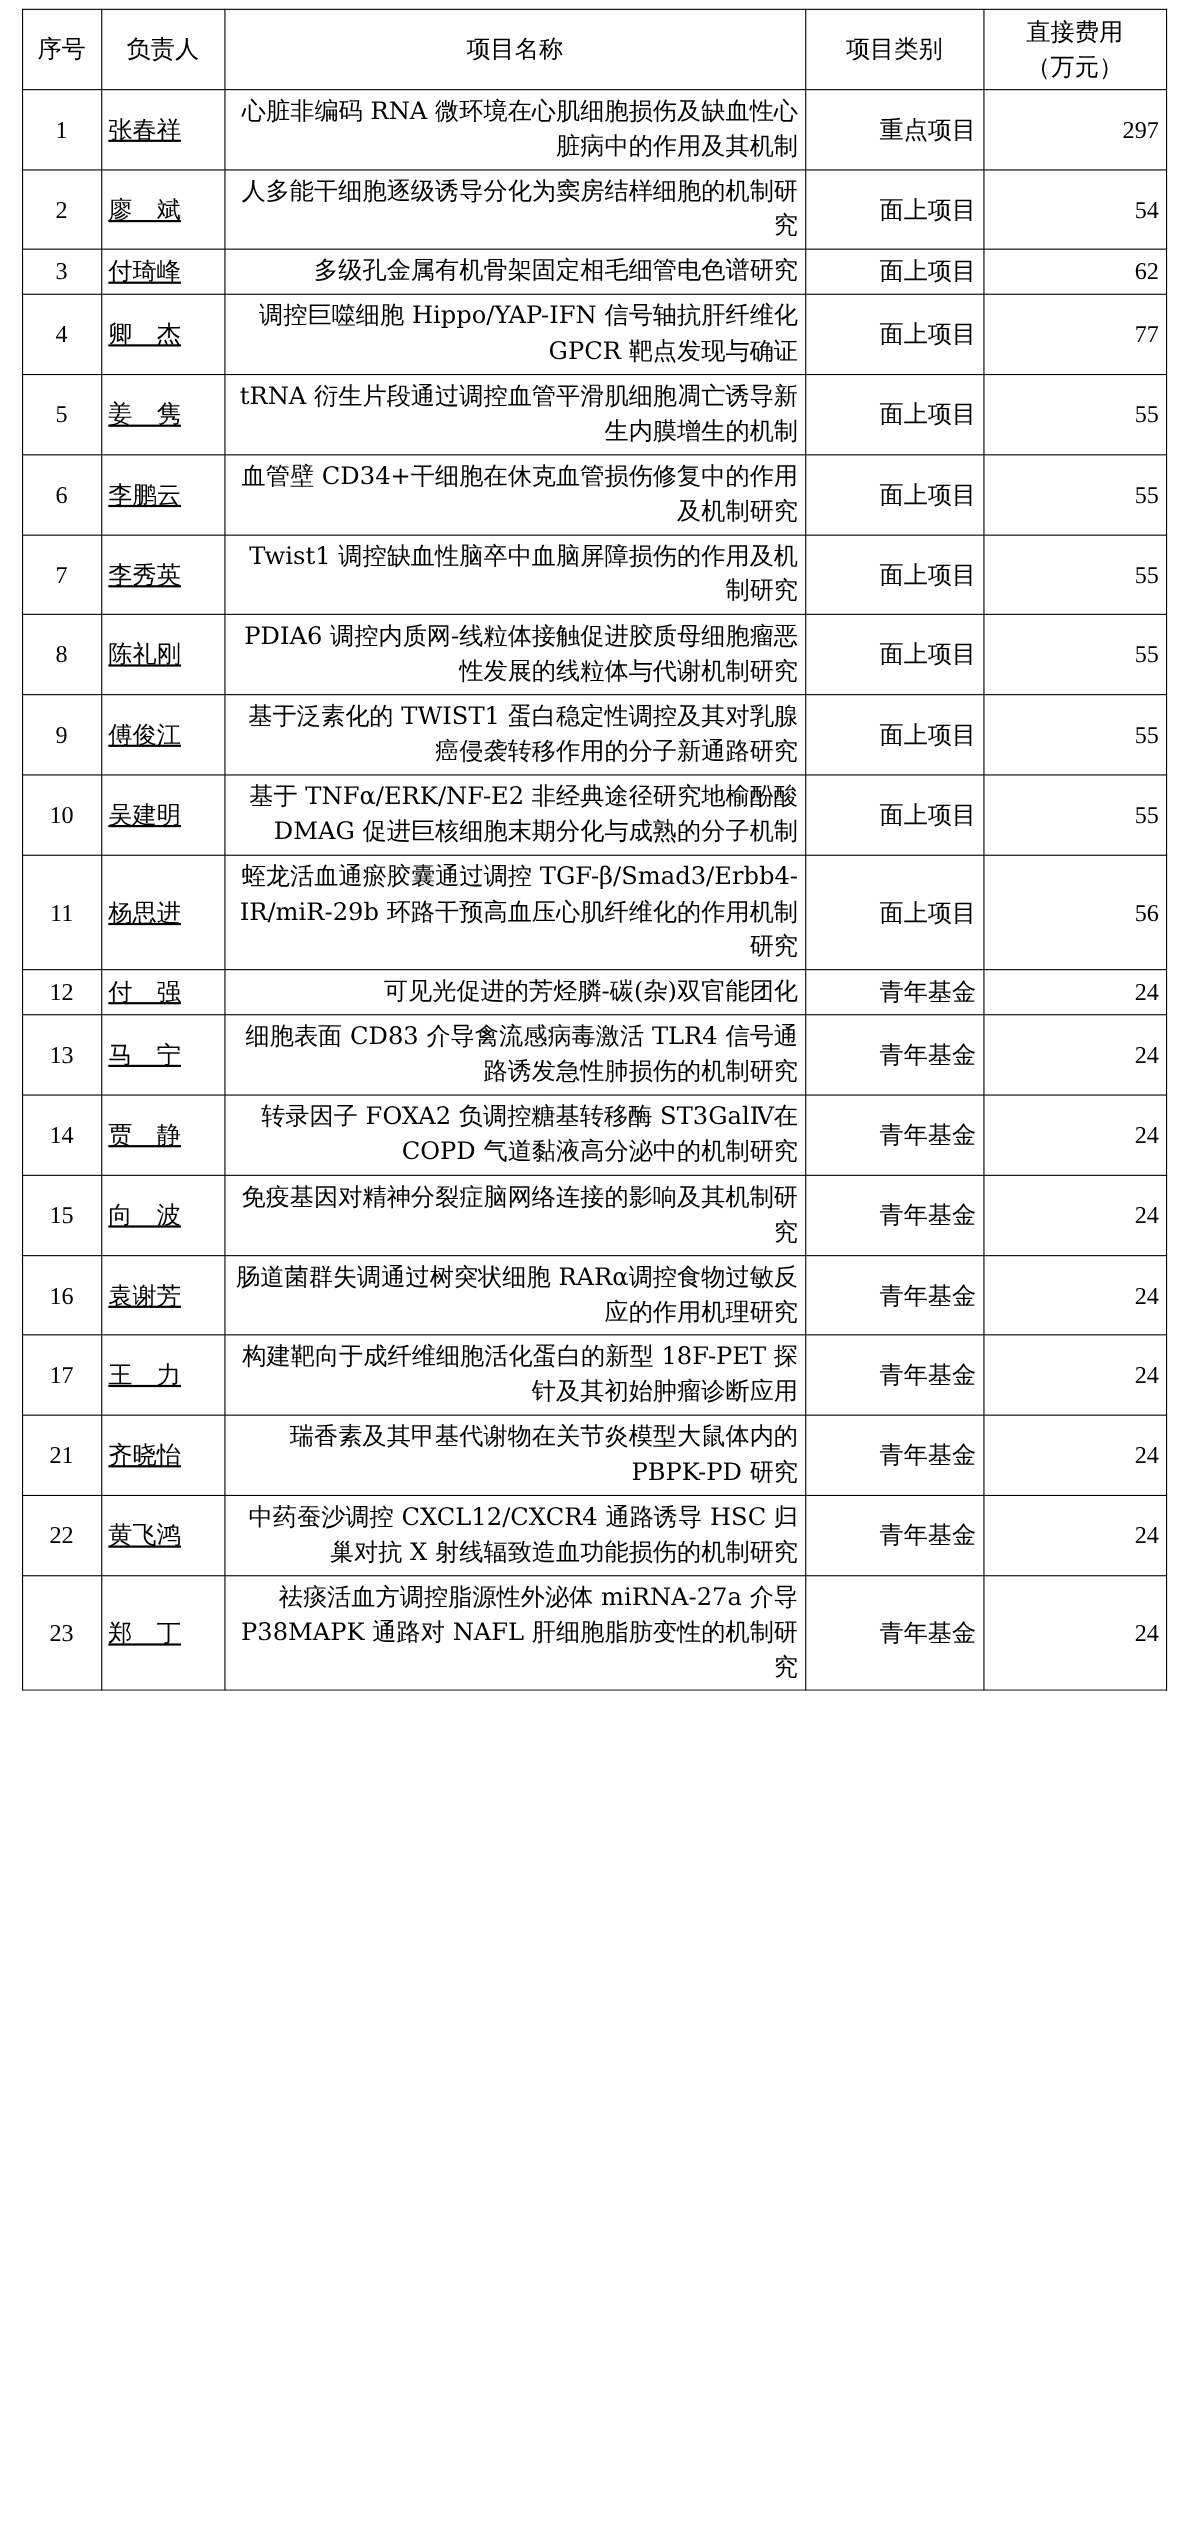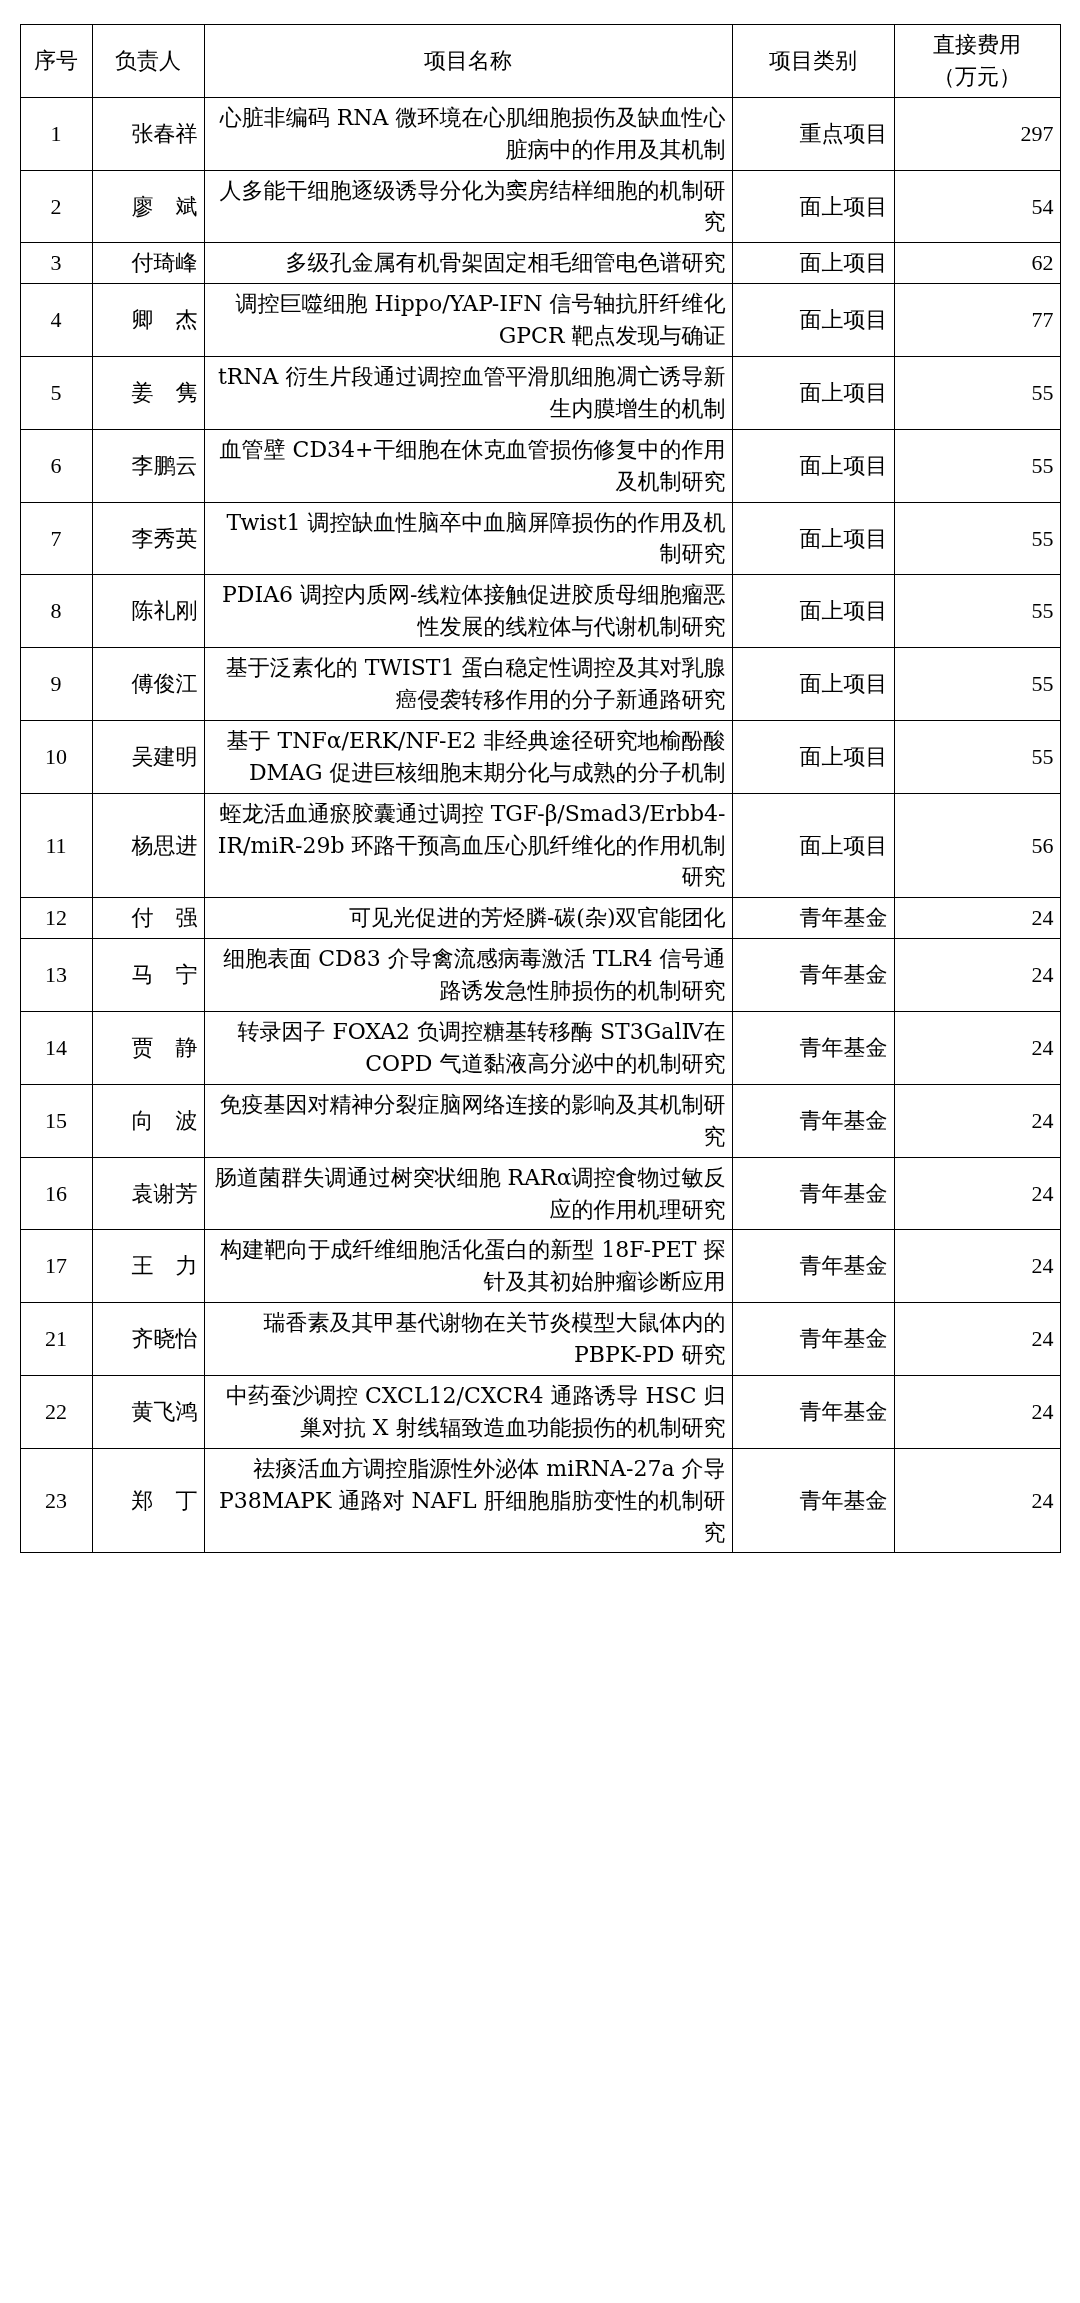--- a/index.html
+++ b/index.html
@@ -12,21 +12,21 @@
     font-family: "Liberation Serif", "DejaVu Serif", serif;
     color: #000000;
   }
   .sheet {
     width: 1080px;
     padding: 8px 0 0 0;
     box-sizing: border-box;
   }
   table.grant-table {
     border-collapse: collapse;
-    margin: 16px auto;
+    margin: 0 auto;
     width: 1040px;
     table-layout: fixed;
   }
   table.grant-table th,
   table.grant-table td {
     border: 1px solid #000000;
     padding: 4px 6px;
     vertical-align: middle;
     font-size: 22px;
     line-height: 1.45;
@@ -42,22 +42,23 @@
     font-weight: normal;
     padding: 10px 4px;
   }
   thead th .line2 {
     display: block;
   }
   td.seq {
     text-align: center;
   }
   td.pi {
-    text-align: right;
+    text-align: left;
     letter-spacing: 0;
+    text-decoration: underline;
   }
   td.pname {
     text-align: right;
     word-break: break-word;
   }
   td.type {
     text-align: right;
     white-space: nowrap;
   }
   td.fund {

